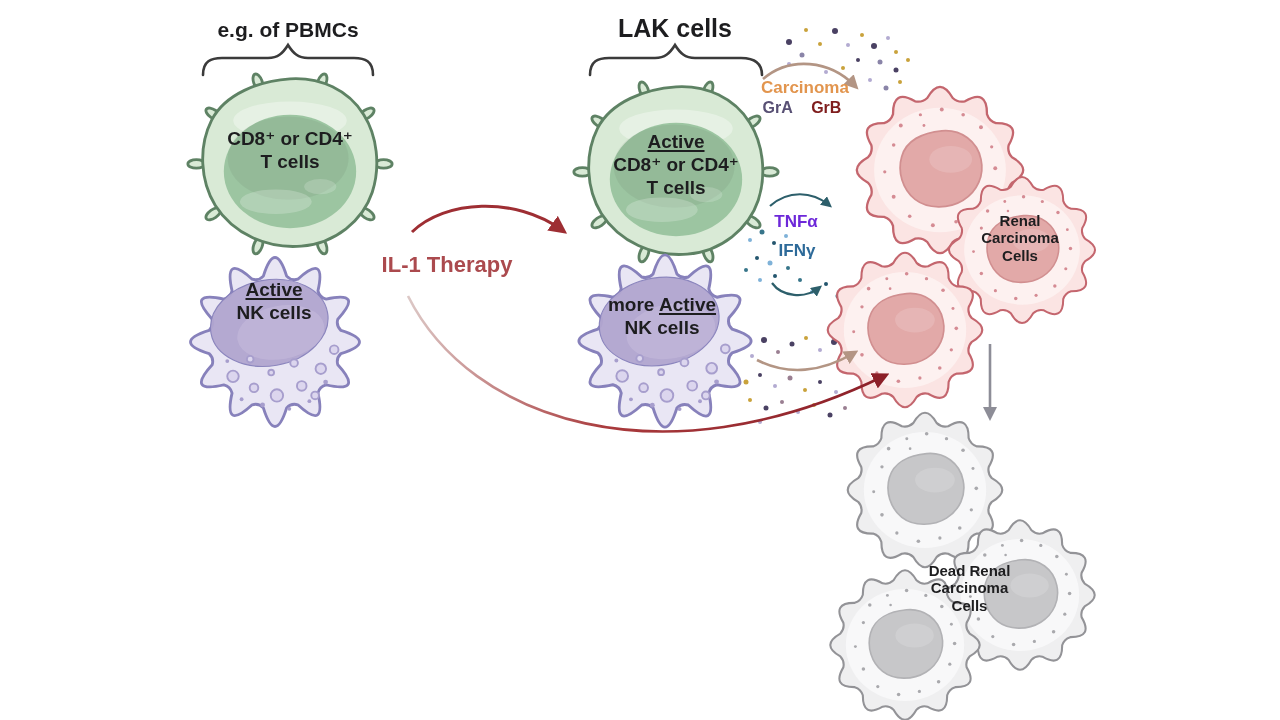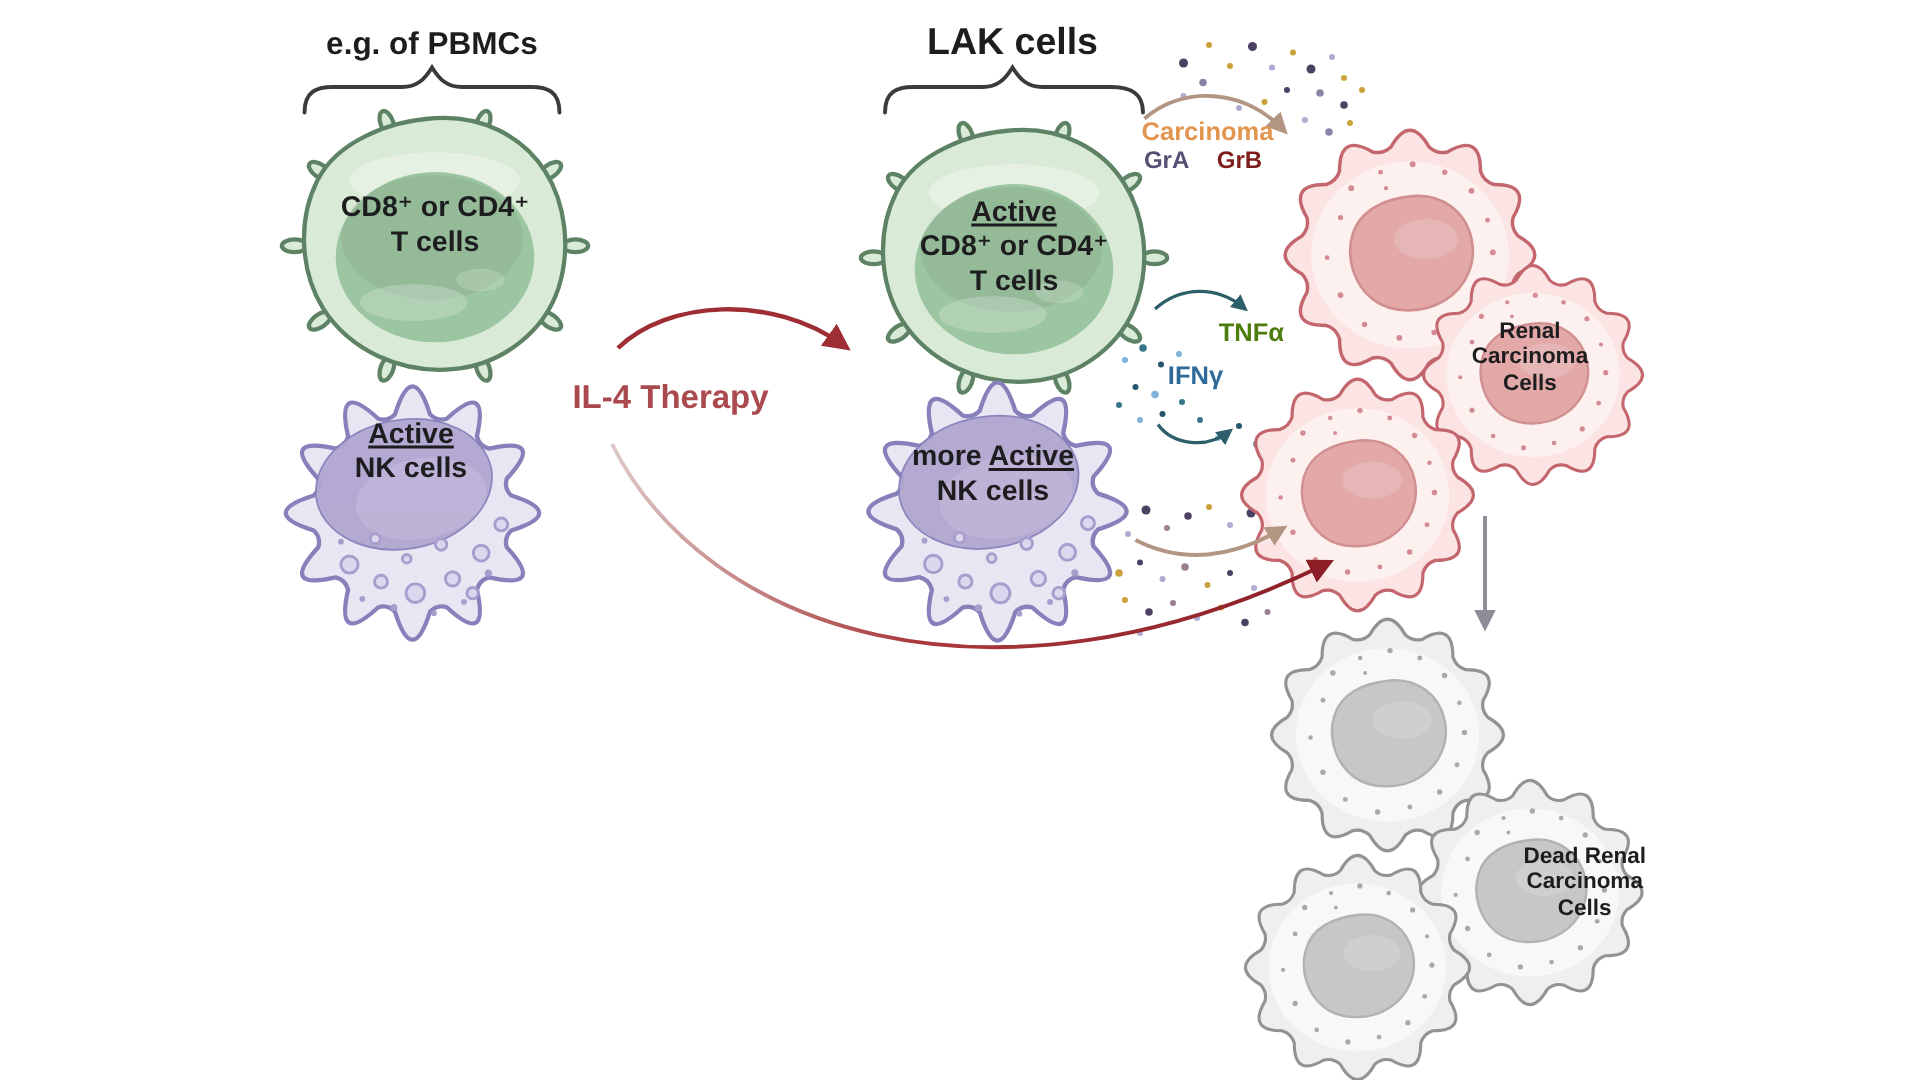--- a/index.html
+++ b/index.html
@@ -232,50 +232,50 @@
   <div class="lbl cell-text" style="left:190px;top:128px;width:200px;">
     <div>CD8⁺ or CD4⁺</div>
     <div>T cells</div>
   </div>
 
   <div class="lbl cell-text" style="left:174px;top:279px;width:200px;">
     <div class="u">Active</div>
     <div>NK cells</div>
   </div>
 
-  <div class="lbl il2" style="left: 347px; top: 252px; width: 200px; color: rgb(171, 74, 78);">IL-4 Therapy</div>
+  <div class="lbl il2" style="left: 347px; top: 252px; width: 200px; color: rgb(171, 74, 78);">IL-1 Therapy</div>
 
   <div class="lbl cell-text" style="left:576px;top:131px;width:200px;">
     <div class="u">Active</div>
     <div>CD8⁺ or CD4⁺</div>
     <div>T cells</div>
   </div>
 
   <div class="lbl cell-text" style="left:562px;top:294px;width:200px;">
     <div><span>more </span><span class="u">Active</span></div>
     <div>NK cells</div>
   </div>
 
   <div class="lbl med" style="left: 745px; top: 78px; width: 120px; color: rgb(226, 149, 78);">Carcinoma</div>
 
   <div class="lbl med-sm" style="left:742px;top:99px;width:120px;">
     <span style="color: rgb(88, 80, 116);">GrA</span>
     <span style="display:inline-block;width:10px;"></span>
     <span style="color: #7f1d1d;">GrB</span>
   </div>
 
-  <div class="lbl med" style="left: 736px; top: 212px; width: 120px; color: #4d7c0f; text-align: right;">TNFα</div>
+  <div class="lbl med" style="left: 736px; top: 212px; width: 120px; color: #6d28d9;">TNFα</div>
 
   <div class="lbl med" style="left: 737px; top: 241px; width: 120px; color: rgb(45, 106, 153);">IFNγ</div>
 
   <div class="lbl tumor-lbl" style="left:955px;top:212px;width:130px;">
     <div>Renal</div>
     <div>Carcinoma</div>
     <div>Cells</div>
   </div>
 
-  <div class="lbl tumor-lbl" style="left:989px;top:562px;width:135px;">
+  <div class="lbl tumor-lbl" style="left:902px;top:562px;width:135px;">
     <div>Dead Renal</div>
     <div>Carcinoma</div>
     <div>Cells</div>
   </div>
 
 </div>
 
 </body></html>

